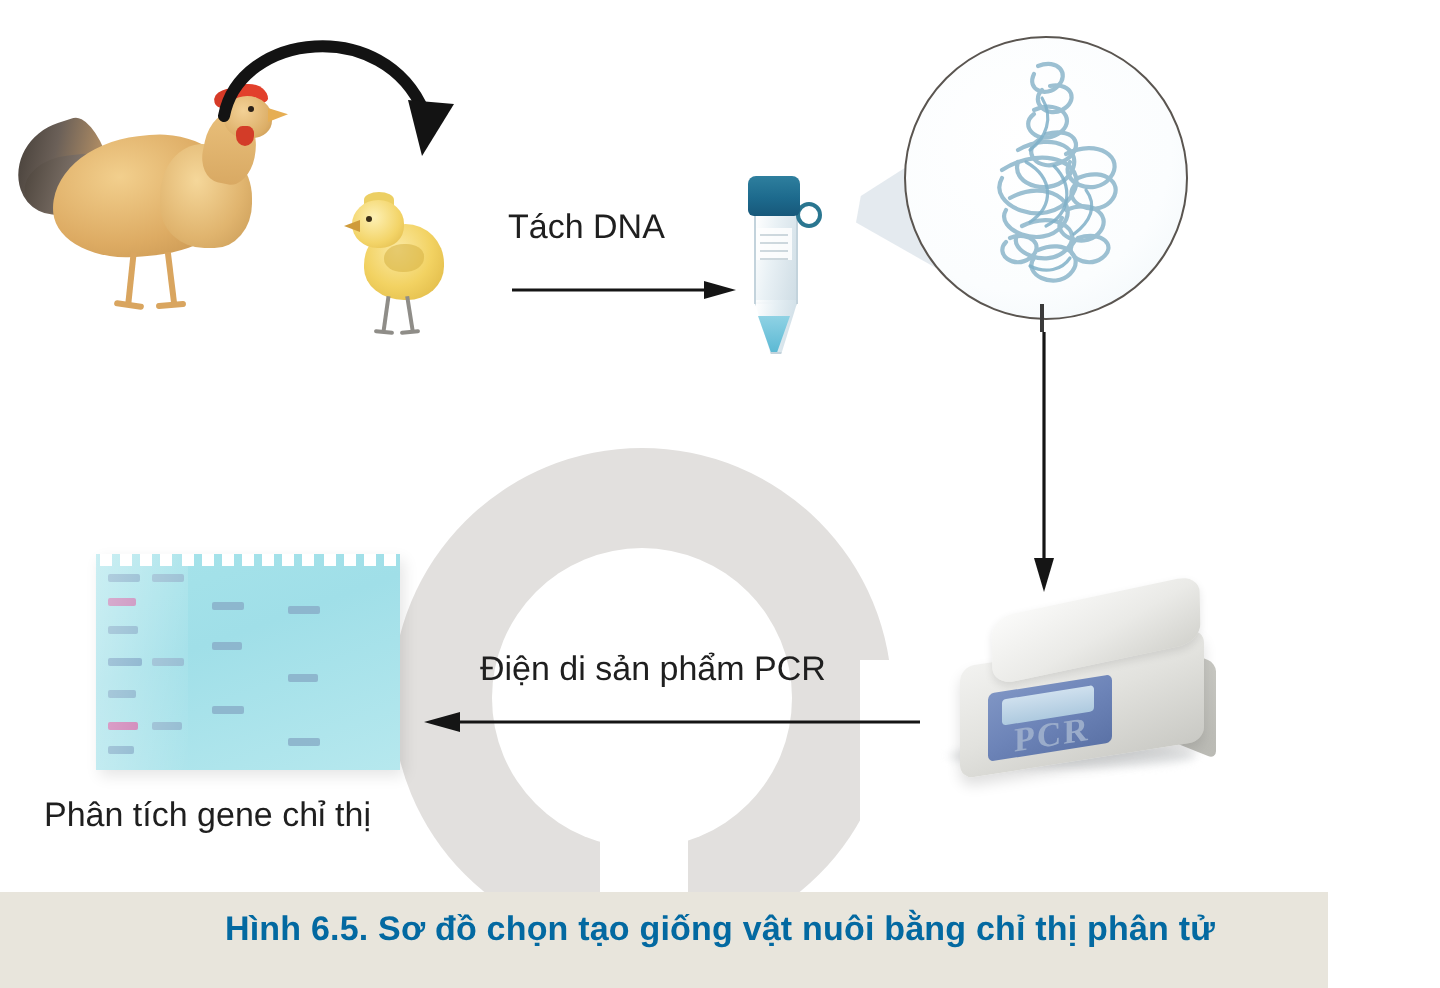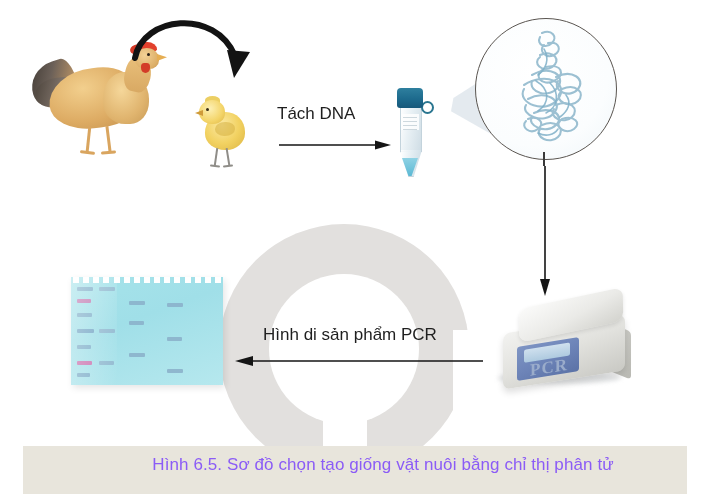--- a/index.html
+++ b/index.html
@@ -1,21 +1,20 @@
 <!DOCTYPE html>
 <html><head>
 <meta charset="utf-8">
 <style>
   html,body{margin:0;padding:0;background:#ffffff;}
   body{font-family:"Liberation Sans","DejaVu Sans",sans-serif;}
 
   #page{
     position:relative;width:664px;height:494px;overflow:hidden;
     background:#ffffff;
-    margin-left:23px;
   }
 
   
   .wm{position:absolute;pointer-events:none;}
   .wm-bowl{
     left:196px;top:224px;width:250px;height:250px;
     border-radius:50%;
     background:#e2e0de;
   }
   .wm-bowl-inner{
@@ -36,21 +35,21 @@
   }
 
   
   .caption-band{
     position:absolute;left:0;top:446px;width:720px;height:48px;
     background:#e8e5dc;
   }
   .caption-text{
     position:absolute;left:0;top:455px;width:720px;
     text-align:center;
-    font-size:17px;font-weight:normal;color:#8b5cf6;
+    font-size:17px;font-weight:bold;color:#0369a1;
     letter-spacing:.1px;
   }
 
   
   .lbl{position:absolute;color:#1f1f1f;font-size:17px;white-space:nowrap;}
 
   
   .hen{position:absolute;left:8px;top:42px;width:140px;height:130px;}
   .hen-body{
     position:absolute;left:18px;top:26px;width:92px;height:60px;
@@ -387,21 +386,21 @@
     <div class="pcr-shadow"></div>
     <div class="pcr-side"></div>
     <div class="pcr-base"></div>
     <div class="pcr-lid"></div>
     <div class="pcr-panel">
       <div class="pcr-screen"></div>
       <div class="pcr-text">PCR</div>
     </div>
   </div>
 
-  <div class="lbl" style="left:240px;top:325px;">Hình di sản phẩm PCR</div>
+  <div class="lbl" style="left:240px;top:325px;">Điện di sản phẩm PCR</div>
   <svg class="arrow-svg" width="720" height="494">
     <line x1="460" y1="361" x2="226" y2="361" stroke="#151515" stroke-width="1.6"></line>
     <path d="M212 361 L230 356 L230 366 Z" fill="#151515"></path>
   </svg>
 
   <div class="gel">
     <div class="gel-wells">
       <span></span>
       <span></span>
       <span></span>
@@ -432,17 +431,18 @@
         <div class="gel-band" style="left: 58px; top: 24px; width: 16px; background: rgb(137, 175, 201);"></div>
         <div class="gel-band" style="left: 58px; top: 44px; width: 15px; background: rgb(137, 175, 201);"></div>
         <div class="gel-band" style="left: 58px; top: 76px; width: 16px; background: rgb(137, 175, 201);"></div>
         <div class="gel-band" style="left: 96px; top: 26px; width: 16px; background: rgb(137, 175, 201);"></div>
         <div class="gel-band" style="left: 96px; top: 60px; width: 15px; background: rgb(137, 175, 201);"></div>
         <div class="gel-band" style="left: 96px; top: 92px; width: 16px; background: rgb(137, 175, 201);"></div>
       </div>
     <div class="gel-glare"></div>
   </div>
 
+  <div class="lbl" style="left:22px;top:398px;">Phân tích gene chỉ thị</div>
 
   <div class="caption-band"></div>
   <div class="caption-text">Hình 6.5. Sơ đồ chọn tạo giống vật nuôi bằng chỉ thị phân tử</div>
 
 </div>
 
 </body></html>

